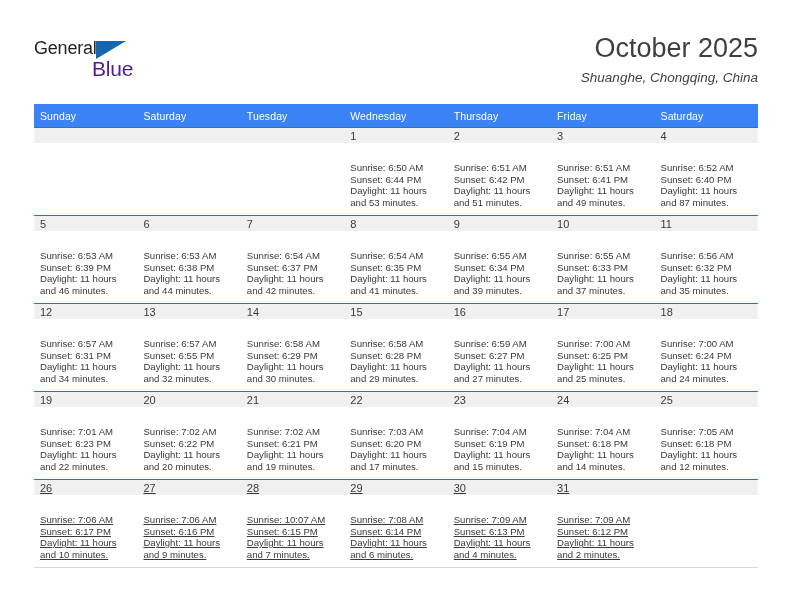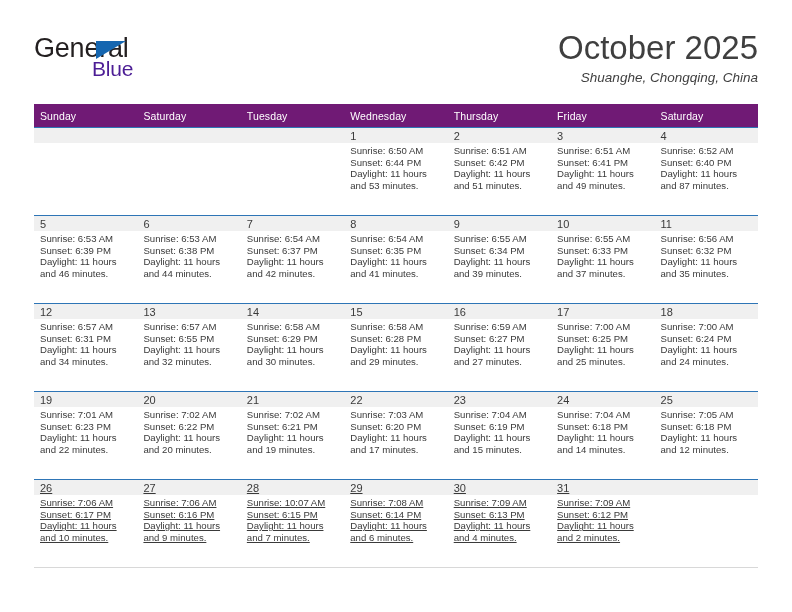--- a/index.html
+++ b/index.html
@@ -35,21 +35,21 @@
     position: absolute;
     left: 34px;
     top: 36px;
     width: 200px;
     height: 52px;
   }
   .logo-general {
     position: absolute;
     left: 0;
     top: 0;
-    font-size: 27px;
+    font-size: 18px;
     letter-spacing: -0.2px;
     color: #231f20;
     line-height: 24px;
     white-space: nowrap;
   }
   .logo-triangle {
     position: absolute;
     left: 62px;
     top: 5px;
     width: 0;
@@ -68,21 +68,21 @@
     white-space: nowrap;
   }
 
   .title-block {
     position: absolute;
     right: 34px;
     top: 33px;
     text-align: right;
   }
   .cal-title {
-    font-size: 33px;
+    font-size: 27px;
     color: #3f3f3f;
     line-height: 30px;
     white-space: nowrap;
   }
   .cal-subtitle {
     margin-top: 6px;
     font-size: 13.5px;
     color: #3f3f3f;
     line-height: 17px;
     white-space: nowrap;
@@ -94,21 +94,21 @@
     position: absolute;
     left: 34px;
     top: 104px;
     width: 724px;
     border-collapse: collapse;
     table-layout: fixed;
   }
   .calendar col { width: 103.43px; }
 
   .calendar thead th {
-    background: #701a75;
+    background: #3b82f6;
     color: #ffffff;
     font-size: 10.5px;
     font-weight: normal;
     text-align: left;
     padding: 5px 0 5px 6px;
     height: 13px;
     vertical-align: middle;
     letter-spacing: 0.1px;
   }
 
@@ -127,21 +127,21 @@
   .daynum-band {
     background: #f0f0f0;
     height: 15px;
     padding: 2px 0 1px 6px;
     box-sizing: border-box;
     font-size: 11px;
     color: #3a3a3a;
     line-height: 13px;
   }
   .cell-body {
-    padding: 2px 4px 0 6px;
+    padding: 19px 4px 0 6px;
     font-size: 9.6px;
     line-height: 11.6px;
     color: #3a3a3a;
   }
   .cell-body div { white-space: nowrap; }
 
   td.empty .daynum-band { color: transparent; }
 </style>
 </head>
 <body>

